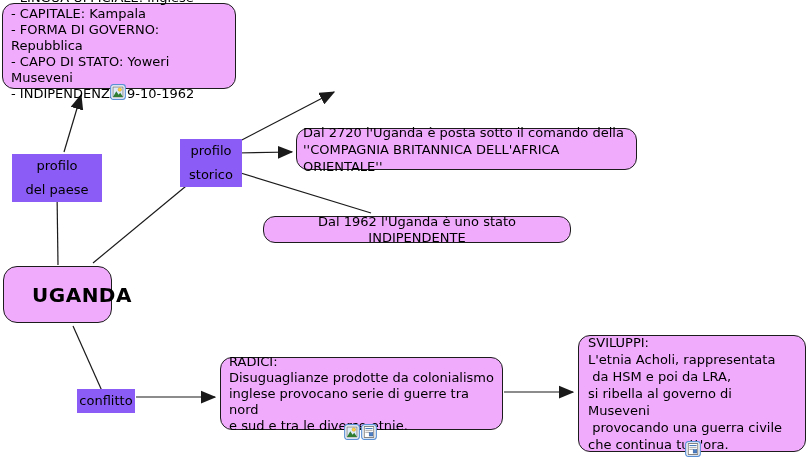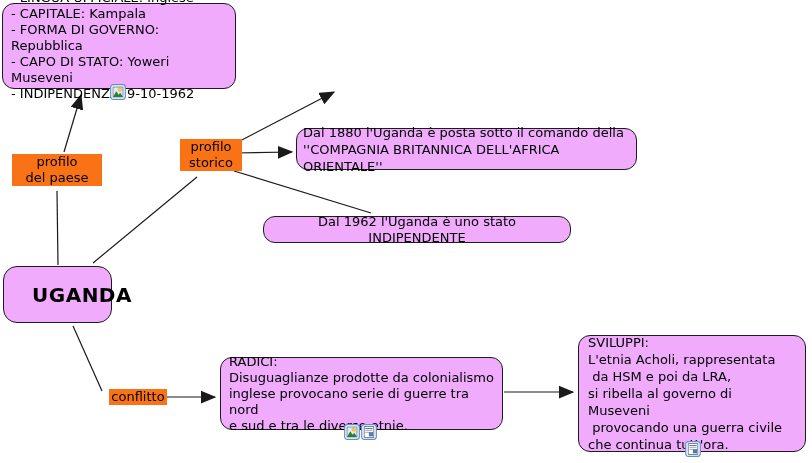--- a/index.html
+++ b/index.html
@@ -36,24 +36,24 @@
   .node .txt {
     white-space: pre-wrap;
     width: 100%;
   }
   .align-left   { text-align: left; }
   .align-center { text-align: center; }
   .link-label {
     position: absolute;
     color: #000000;
     font-size: 13px;
-    line-height: 16px;
+    line-height: 24px;
     text-align: center;
     white-space: pre-wrap;
-    background: #f97316;
+    background: #8b5cf6;
   }
   .res-icon {
     position: absolute;
     width: 16px;
     height: 16px;
     cursor: pointer;
   }
   #uganda-node {
     border-radius: 14px;
     font-size: 20px;
@@ -89,21 +89,21 @@
   <div class="node align-left" style="left:2px; top:3px; width:234px; height:86px; padding:4px 8px;">
     <span class="txt">- LINGUA UFFICIALE: inglese
 - CAPITALE: Kampala
 - FORMA DI GOVERNO: Repubblica
 - CAPO DI STATO: Yoweri Museveni
 - INDIPENDENZA: 9-10-1962</span>
   </div>
 
 
   <div class="node align-left" style="left:296px; top:128px; width:341px; height:42px; padding:2px 6px; line-height:17px;">
-    <span class="txt">Dal 1880 l'Uganda è posta sotto il comando della
+    <span class="txt">Dal 2720 l'Uganda è posta sotto il comando della
 ''COMPAGNIA BRITANNICA DELL'AFRICA ORIENTALE''</span>
   </div>
 
   <div class="node align-center" style="left:263px; top:216px; width:308px; height:27px; padding:0 20px;">
     <span class="txt">Dal 1962 l'Uganda è uno stato INDIPENDENTE</span>
   </div>
 
   <div class="node align-center" id="uganda-node" style="left:3px; top:266px; width:109px; height:57px;padding-left:28px;">
     <span class="txt">UGANDA</span>
   </div>
@@ -123,21 +123,21 @@
  provocando una guerra civile
 che continua tutt'ora.</span>
   </div>
 
   <div class="link-label" style="left:12px; top:154px; width:90px;">profilo
 del paese</div>
 
   <div class="link-label" style="left:180px; top:139px; width:62px;">profilo
 storico</div>
 
-  <div class="link-label" style="left:77px; top:389px; width:58px;margin-left:32px;">conflitto</div>
+  <div class="link-label" style="left:77px; top:389px; width:58px;">conflitto</div>
 
   <svg class="res-icon" style="left:110px; top:84px;" viewBox="0 0 16 16">
     <rect x="0.7" y="0.7" width="14.6" height="14.6" rx="2.5" fill="#ffffff" stroke="#5a8fd4" stroke-width="1.2"></rect>
     <rect x="3" y="3" width="10" height="10" fill="#ddeaf8" stroke="#777777" stroke-width="0.8"></rect>
     <circle cx="9.8" cy="5.6" r="1.7" fill="#ffd24d" stroke="#d89a00" stroke-width="0.5"></circle>
     <path d="M3 13 L6.3 7.2 L8.6 10.8 L10.2 8.8 L13 13 Z" fill="#2e7d32"></path>
   </svg>
 
   <svg class="res-icon" style="left:344px; top:424px;" viewBox="0 0 16 16">
     <rect x="0.7" y="0.7" width="14.6" height="14.6" rx="2.5" fill="#ffffff" stroke="#5a8fd4" stroke-width="1.2"></rect>

